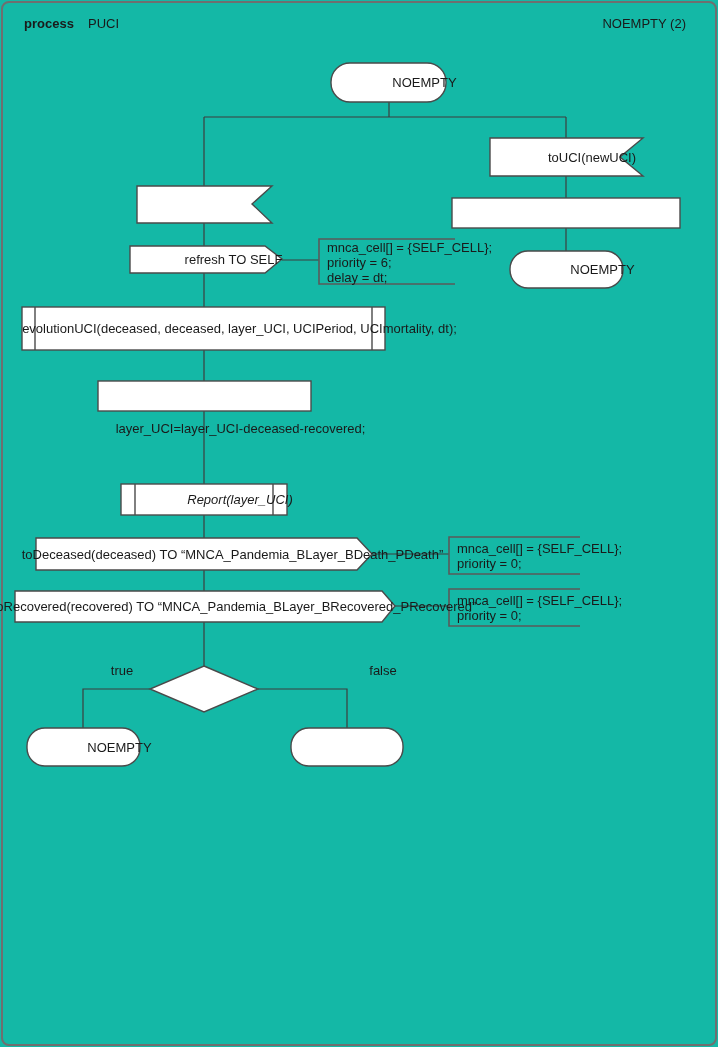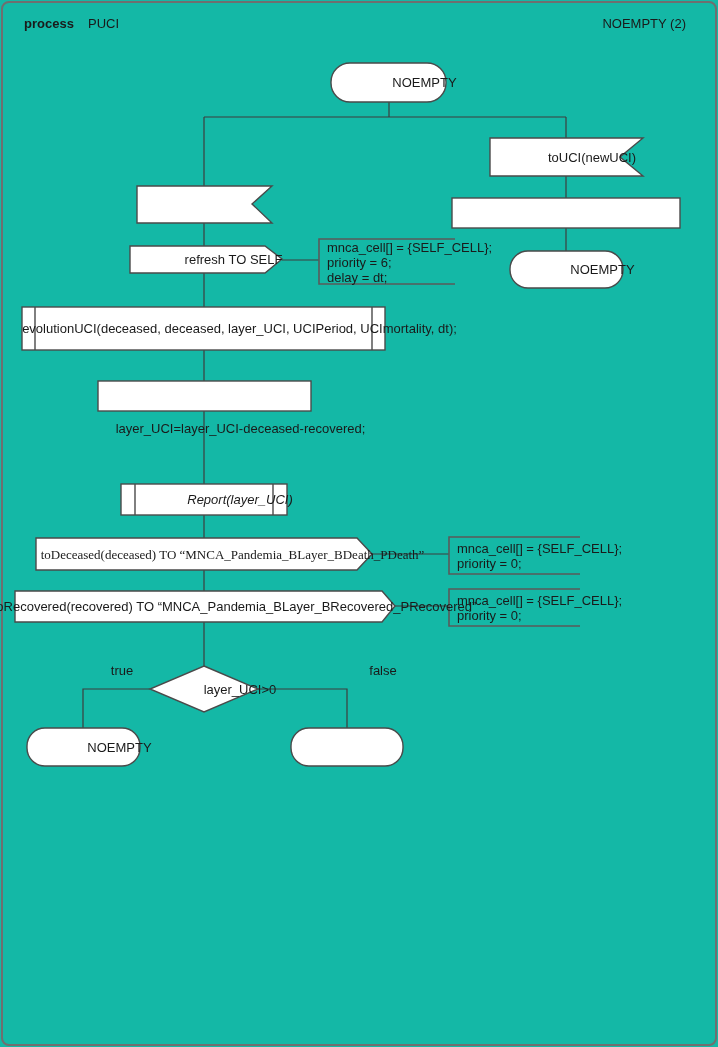--- a/index.html
+++ b/index.html
@@ -93,30 +93,29 @@
   <div class="cmt" style="left:327px;top:240px;width:126px;">
     <span>mnca_cell[] = {SELF_CELL};</span>
     <span>priority = 6;</span>
     <span>delay = dt;</span>
   </div>
 
   <div class="lbl" style="left:22px;top:307px;width:363px;height:43px;">evolutionUCI(deceased, deceased, layer_UCI, UCIPeriod, UCImortality, dt);</div>
   <div class="lbl" style="left:98px;top:381px;width:213px;height:30px;margin-top:32px;">layer_UCI=layer_UCI-deceased-recovered;</div>
   <div class="lbl" style="left:121px;top:484px;width:166px;height:31px;font-style:italic;">Report(layer_UCI)</div>
 
-  <div class="lbl" style="left:36px;top:538px;width:321px;height:32px;font-family:Liberation Serif, serif;">toDeceased(deceased) TO “MNCA_Pandemia_BLayer_BDeath_PDeath”</div>
+  <div class="lbl" style="left:36px;top:538px;width:321px;height:32px;">toDeceased(deceased) TO “MNCA_Pandemia_BLayer_BDeath_PDeath”</div>
   <div class="cmt" style="left:457px;top:541px;width:120px;">
     <span>mnca_cell[] = {SELF_CELL};</span>
     <span>priority = 0;</span>
   </div>
 
   <div class="lbl" style="left:15px;top:591px;width:367px;height:31px;">toRecovered(recovered) TO “MNCA_Pandemia_BLayer_BRecovered_PRecovered”</div>
   <div class="cmt" style="left:457px;top:593px;width:120px;">
     <span>mnca_cell[] = {SELF_CELL};</span>
     <span>priority = 0;</span>
   </div>
 
-  <div class="lbl" style="left:150px;top:666px;width:108px;height:46px;">layer_UCI&gt;0</div>
   <div class="lbl" style="left:66px;top:663px;width:40px;height:14px;">true</div>
   <div class="lbl" style="left:327px;top:663px;width:40px;height:14px;">false</div>
 
   <div class="lbl" style="left:27px;top:728px;width:113px;height:38px;">NOEMPTY</div>
 </div>
 
 </body></html>

